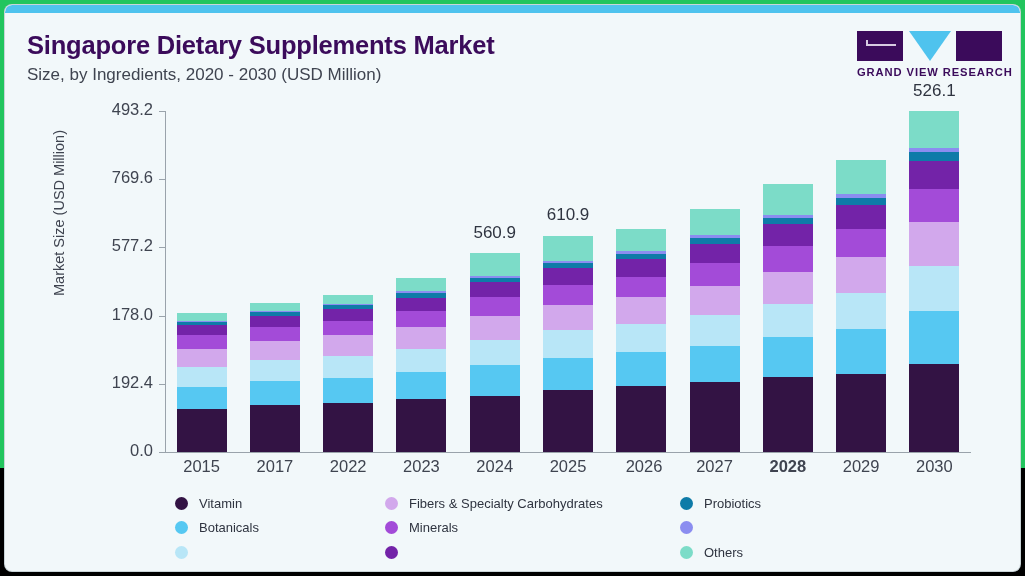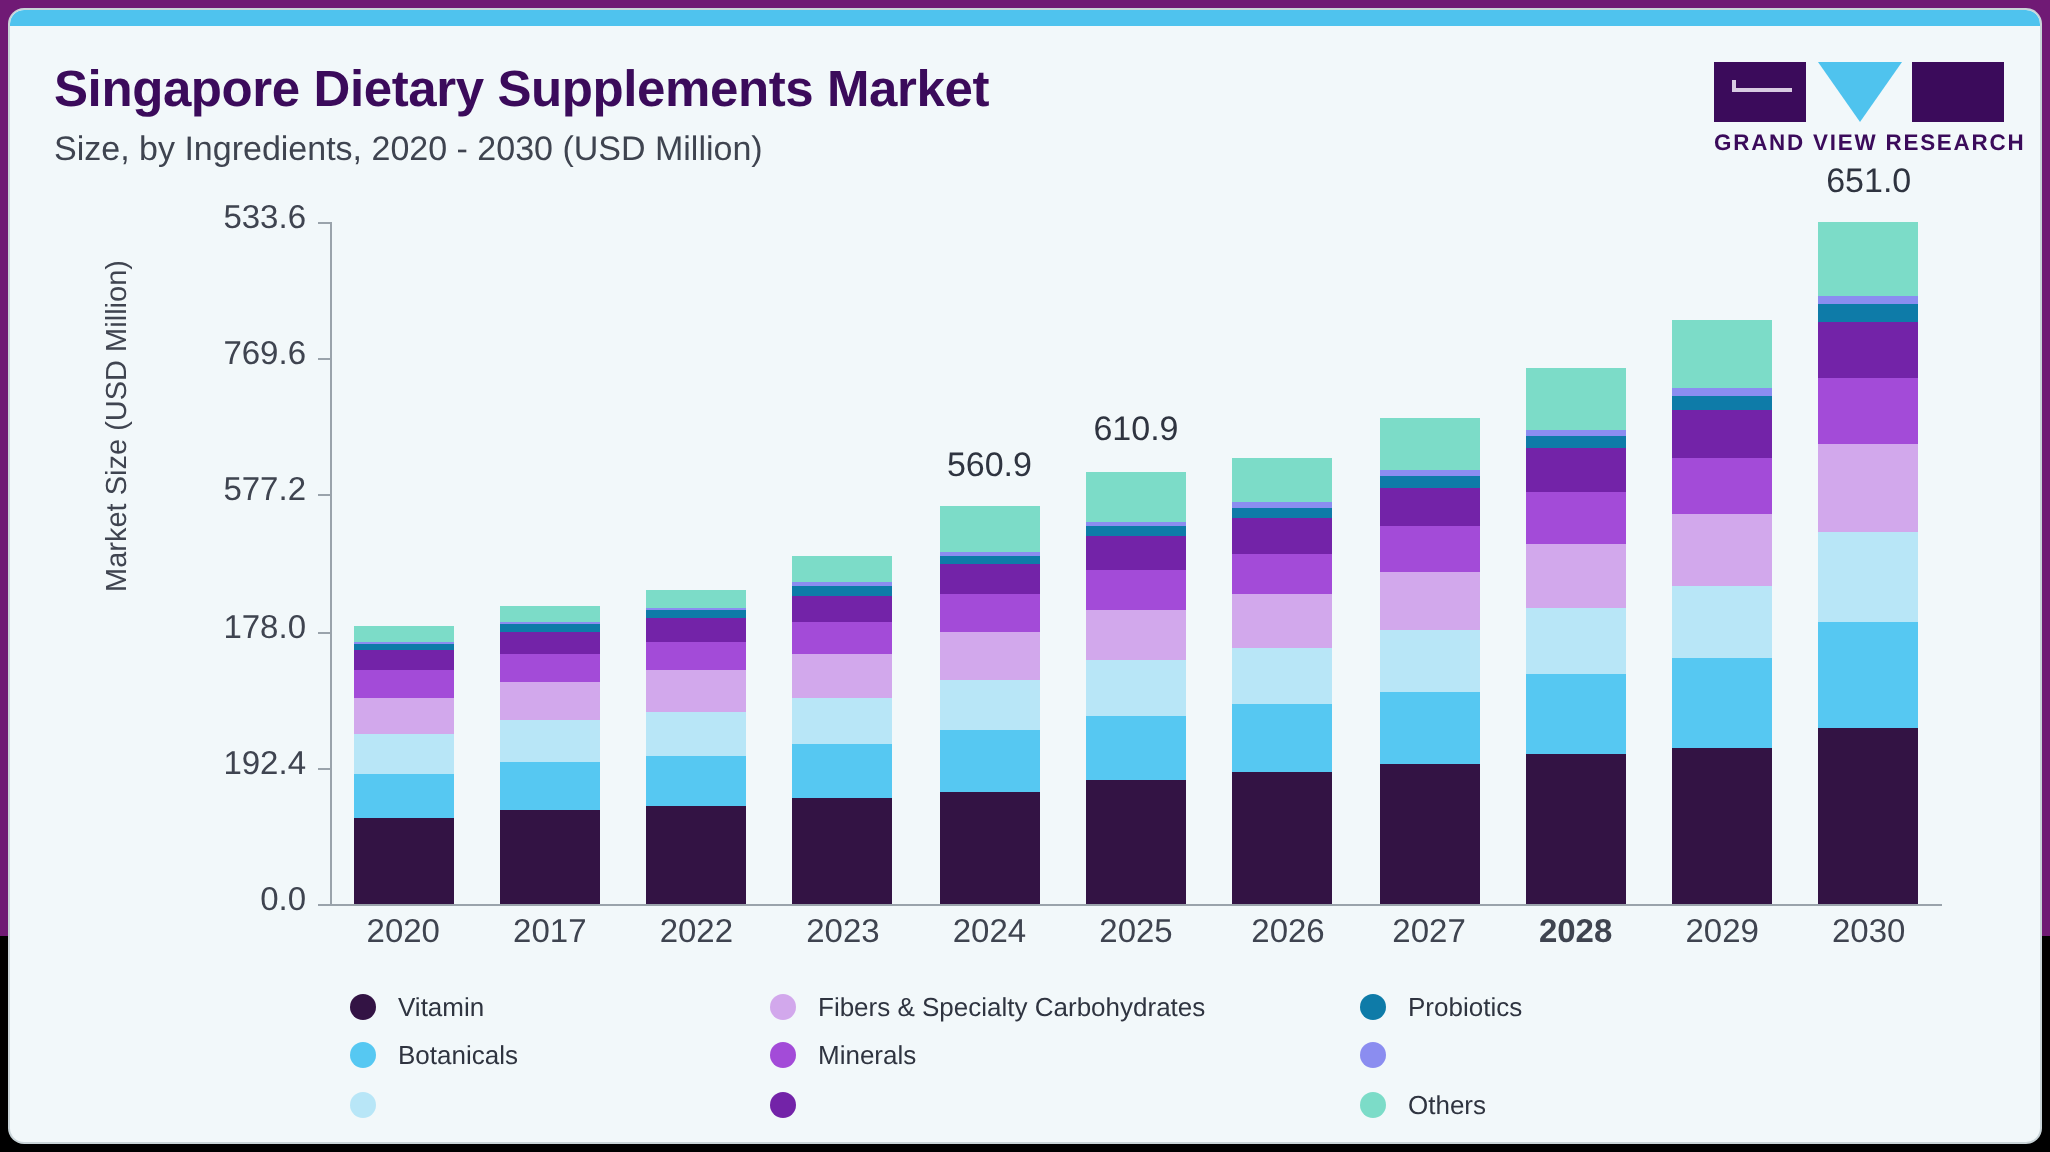--- a/index.html
+++ b/index.html
@@ -1,20 +1,20 @@
 <!DOCTYPE html>
 <html><head>
 <meta charset="utf-8">
 <title>Singapore Dietary Supplements Market</title>
 <style>
   html,body{margin:0;padding:0;background:#000;}
   body{width:1025px;height:576px;overflow:hidden;
        font-family:"Liberation Sans","DejaVu Sans",sans-serif;}
 
-  #frame{position:relative;width:1025px;height:468px;background:#701a75;
+  #frame{position:relative;width:1025px;height:468px;background:#22c55e;
          box-sizing:border-box;}
 
   #card{position:absolute;left:5px;top:5px;width:1015px;height:566px;
         background:#F2F8FA;border-radius:7px;overflow:hidden;
         box-shadow:0 0 0 1px #c9d4d8;}
 
   #topbar{position:absolute;left:0;top:0;width:1015px;height:8px;
           background:#4FC3EE;border-top-left-radius:7px;border-top-right-radius:7px;}
 
   
@@ -97,21 +97,21 @@
         <div class="ytick-lbl" style="top: 436px; left: 60px; width: 88px;">0.0</div>
         <div class="ytick-mark" style="top: 378.8px;"></div>
         <div class="ytick-lbl" style="top: 367.8px; left: 60px; width: 88px;">192.4</div>
         <div class="ytick-mark" style="top: 310.6px;"></div>
         <div class="ytick-lbl" style="top: 299.6px; left: 60px; width: 88px;">178.0</div>
         <div class="ytick-mark" style="top: 242.4px;"></div>
         <div class="ytick-lbl" style="top: 231.4px; left: 60px; width: 88px;">577.2</div>
         <div class="ytick-mark" style="top: 174.2px;"></div>
         <div class="ytick-lbl" style="top: 163.2px; left: 60px; width: 88px;">769.6</div>
         <div class="ytick-mark" style="top: 106px;"></div>
-        <div class="ytick-lbl" style="top: 95px; left: 60px; width: 88px;">533.6</div>
+        <div class="ytick-lbl" style="top: 95px; left: 60px; width: 88px;">493.2</div>
       </div>
     <div id="plot">
         <div class="bar" style="left: 11.6364px;">
           <div class="seg" title="Others 2020: 21" style="height: 7.44387px; background: rgb(124, 220, 200);"></div>
           <div class="seg" title="Prebiotics &amp; Postbiotics 2020: 4" style="height: 1.41788px; background: rgb(139, 141, 240);"></div>
           <div class="seg" title="Probiotics 2020: 9" style="height: 3.19023px; background: rgb(14, 123, 168);"></div>
           <div class="seg" title="Proteins &amp; Amino Acids 2020: 29" style="height: 10.2796px; background: rgb(115, 35, 168);"></div>
           <div class="seg" title="Minerals 2020: 37" style="height: 13.1154px; background: rgb(163, 75, 216);"></div>
           <div class="seg" title="Fibers &amp; Specialty Carbohydrates 2020: 51" style="height: 18.078px; background: rgb(210, 168, 236);"></div>
           <div class="seg" title="Omega Fatty Acids 2020: 57" style="height: 20.2048px; background: rgb(184, 230, 247);"></div>
@@ -223,36 +223,36 @@
           <div class="seg" title="Probiotics 2030: 25" style="height: 8.86175px; background: rgb(14, 123, 168);"></div>
           <div class="seg" title="Proteins &amp; Amino Acids 2030: 80" style="height: 28.3576px; background: rgb(115, 35, 168);"></div>
           <div class="seg" title="Minerals 2030: 94" style="height: 33.3202px; background: rgb(163, 75, 216);"></div>
           <div class="seg" title="Fibers &amp; Specialty Carbohydrates 2030: 124" style="height: 43.9543px; background: rgb(210, 168, 236);"></div>
           <div class="seg" title="Omega Fatty Acids 2030: 127" style="height: 45.0177px; background: rgb(184, 230, 247);"></div>
           <div class="seg" title="Botanicals 2030: 149" style="height: 52.816px; background: rgb(86, 200, 242);"></div>
           <div class="seg" title="Vitamin 2030: 248" style="height: 87.9085px; background: rgb(51, 19, 68);"></div>
         </div>
       </div>
     <div id="xticks">
-        <div class="xlbl" style="left: 161.636px;">2020</div>
+        <div class="xlbl" style="left: 161.636px;">2015</div>
         <div class="xlbl" style="left: 234.909px;">2017</div>
         <div class="xlbl" style="left: 308.182px;">2022</div>
         <div class="xlbl" style="left: 381.455px;">2023</div>
         <div class="xlbl" style="left: 454.727px;">2024</div>
         <div class="xlbl" style="left: 528px;">2025</div>
         <div class="xlbl" style="left: 604px;">2026</div>
         <div class="xlbl" style="left: 674.545px;">2027</div>
         <div class="xlbl" style="left: 747.818px; font-weight: bold;">2028</div>
         <div class="xlbl" style="left: 821.091px;">2029</div>
         <div class="xlbl" style="left: 894.364px;">2030</div>
       </div>
     <div id="vlabels">
         <div class="vlbl" style="left: 443.727px; top: 218.178px;">560.9</div>
         <div class="vlbl" style="left: 517px; top: 200.454px;">610.9</div>
-        <div class="vlbl" style="left: 883.364px; top: 76.0709px;">651.0</div>
+        <div class="vlbl" style="left: 883.364px; top: 76.0709px;">526.1</div>
       </div>
 
     <div id="legend">
         <div class="lg-item" style="left: 0px; top: 0px;">
           <span class="lg-dot" style="background: rgb(51, 19, 68);"></span>
           <span class="lg-txt">Vitamin</span>
         </div>
         <div class="lg-item" style="left: 0px; top: 24.5px;">
           <span class="lg-dot" style="background: rgb(86, 200, 242);"></span>
           <span class="lg-txt">Botanicals</span>

